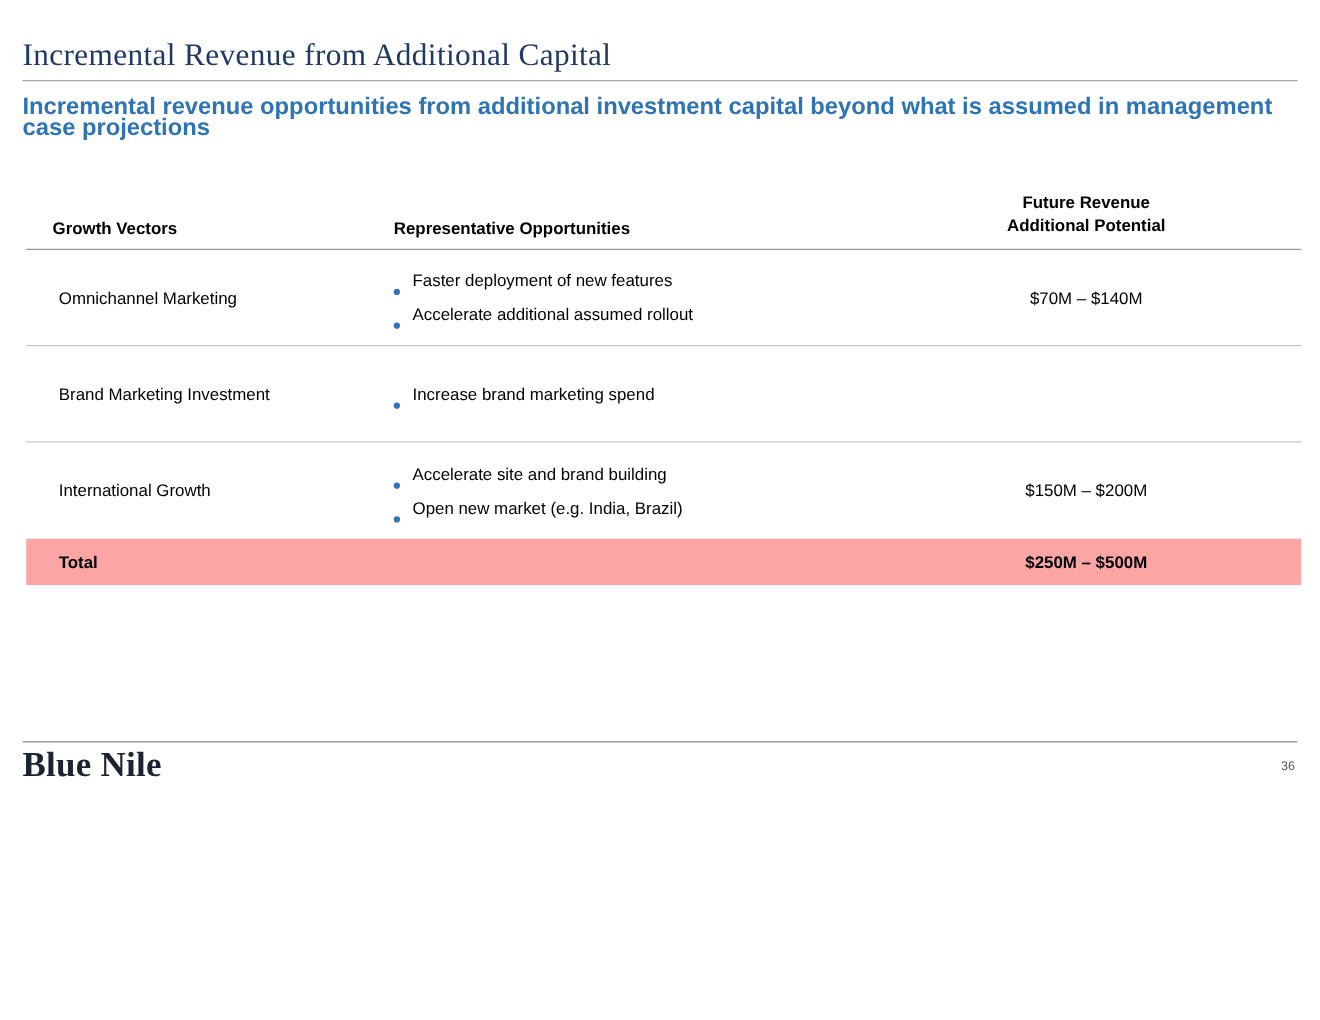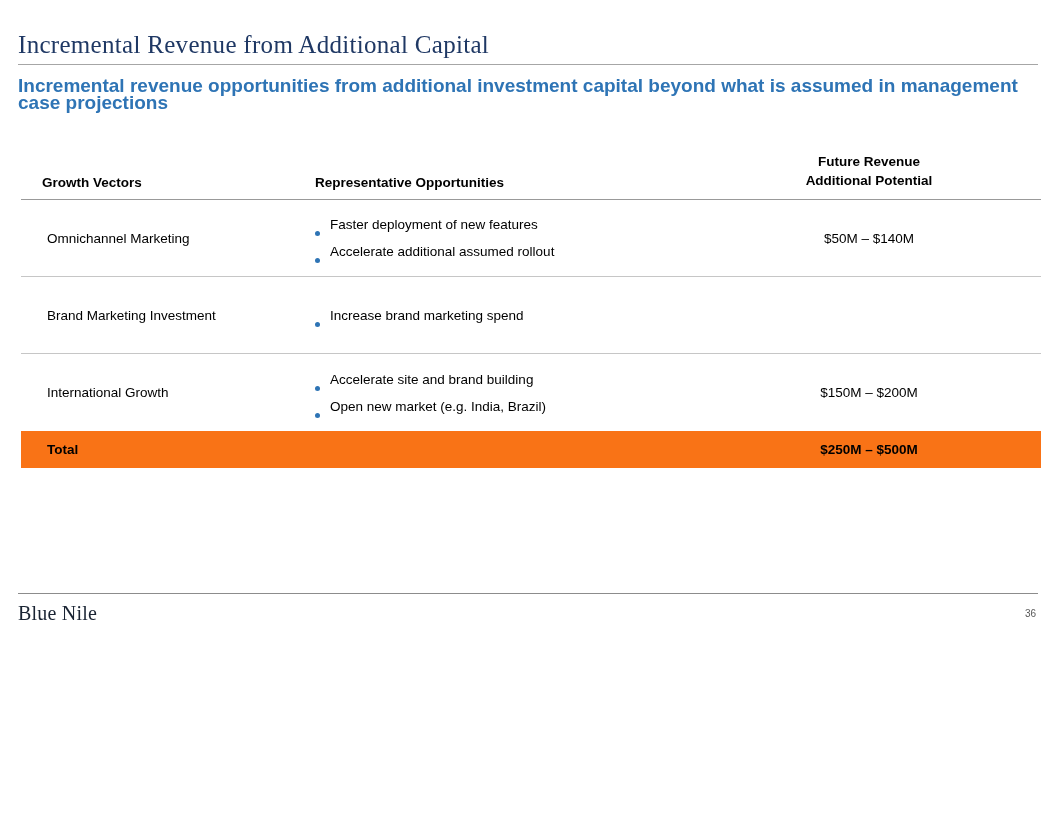--- a/index.html
+++ b/index.html
@@ -86,42 +86,42 @@
     flex: 0 0 auto;
     position: relative;
     top: -2px;
   }
 
   .t-total {
     display: grid;
     grid-template-columns: 272px 452px 296px;
     align-items: center;
     height: 37px;
-    background: #f97316;
+    background: #fca5a5;
     font-weight: bold;
     font-size: 13.5px;
     color: #000000;
   }
 
   
   .slide-footer {
     position: absolute;
     left: 18px;
     right: 18px;
     bottom: 0;
     height: 39px;
     border-top: 1px solid #8C8C8C;
     display: flex;
     justify-content: space-between;
     align-items: center;
   }
   .logo-text {
     font-family: "Liberation Serif", serif;
-    font-size: 20px;
-    font-weight: 400;
+    font-size: 28px;
+    font-weight: 700;
     letter-spacing: 0.2px;
     color: #1A2433;
     line-height: 30px;
   }
   .page-number {
     font-size: 10px;
     color: #595959;
     padding-right: 2px;
     align-self: flex-start;
     margin-top: 14px;
@@ -156,21 +156,21 @@
           <li>
             <span class="bullet-dot"></span>
             <span>Faster deployment of new features</span>
           </li>
           <li>
             <span class="bullet-dot"></span>
             <span>Accelerate additional assumed rollout</span>
           </li>
         </ul>
       </div>
-      <div class="cell-revenue">$50M – $140M</div>
+      <div class="cell-revenue">$70M – $140M</div>
     </div>
 
     <div class="t-row with-sep">
       <div class="cell-vector">Brand Marketing Investment</div>
       <div class="cell-opps">
         <ul class="opps-list">
           <li>
             <span class="bullet-dot"></span>
             <span>Increase brand marketing spend</span>
           </li>

